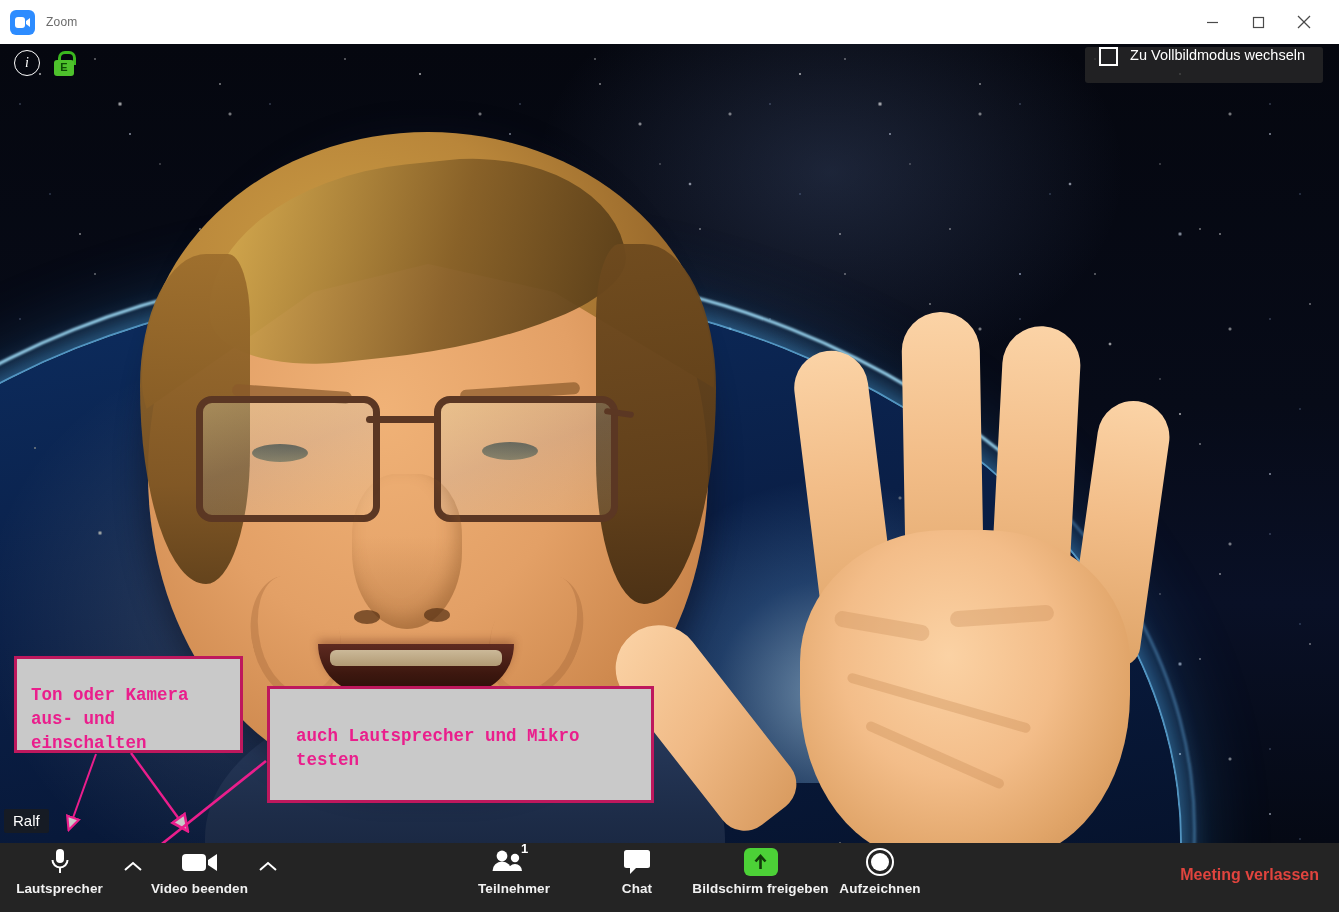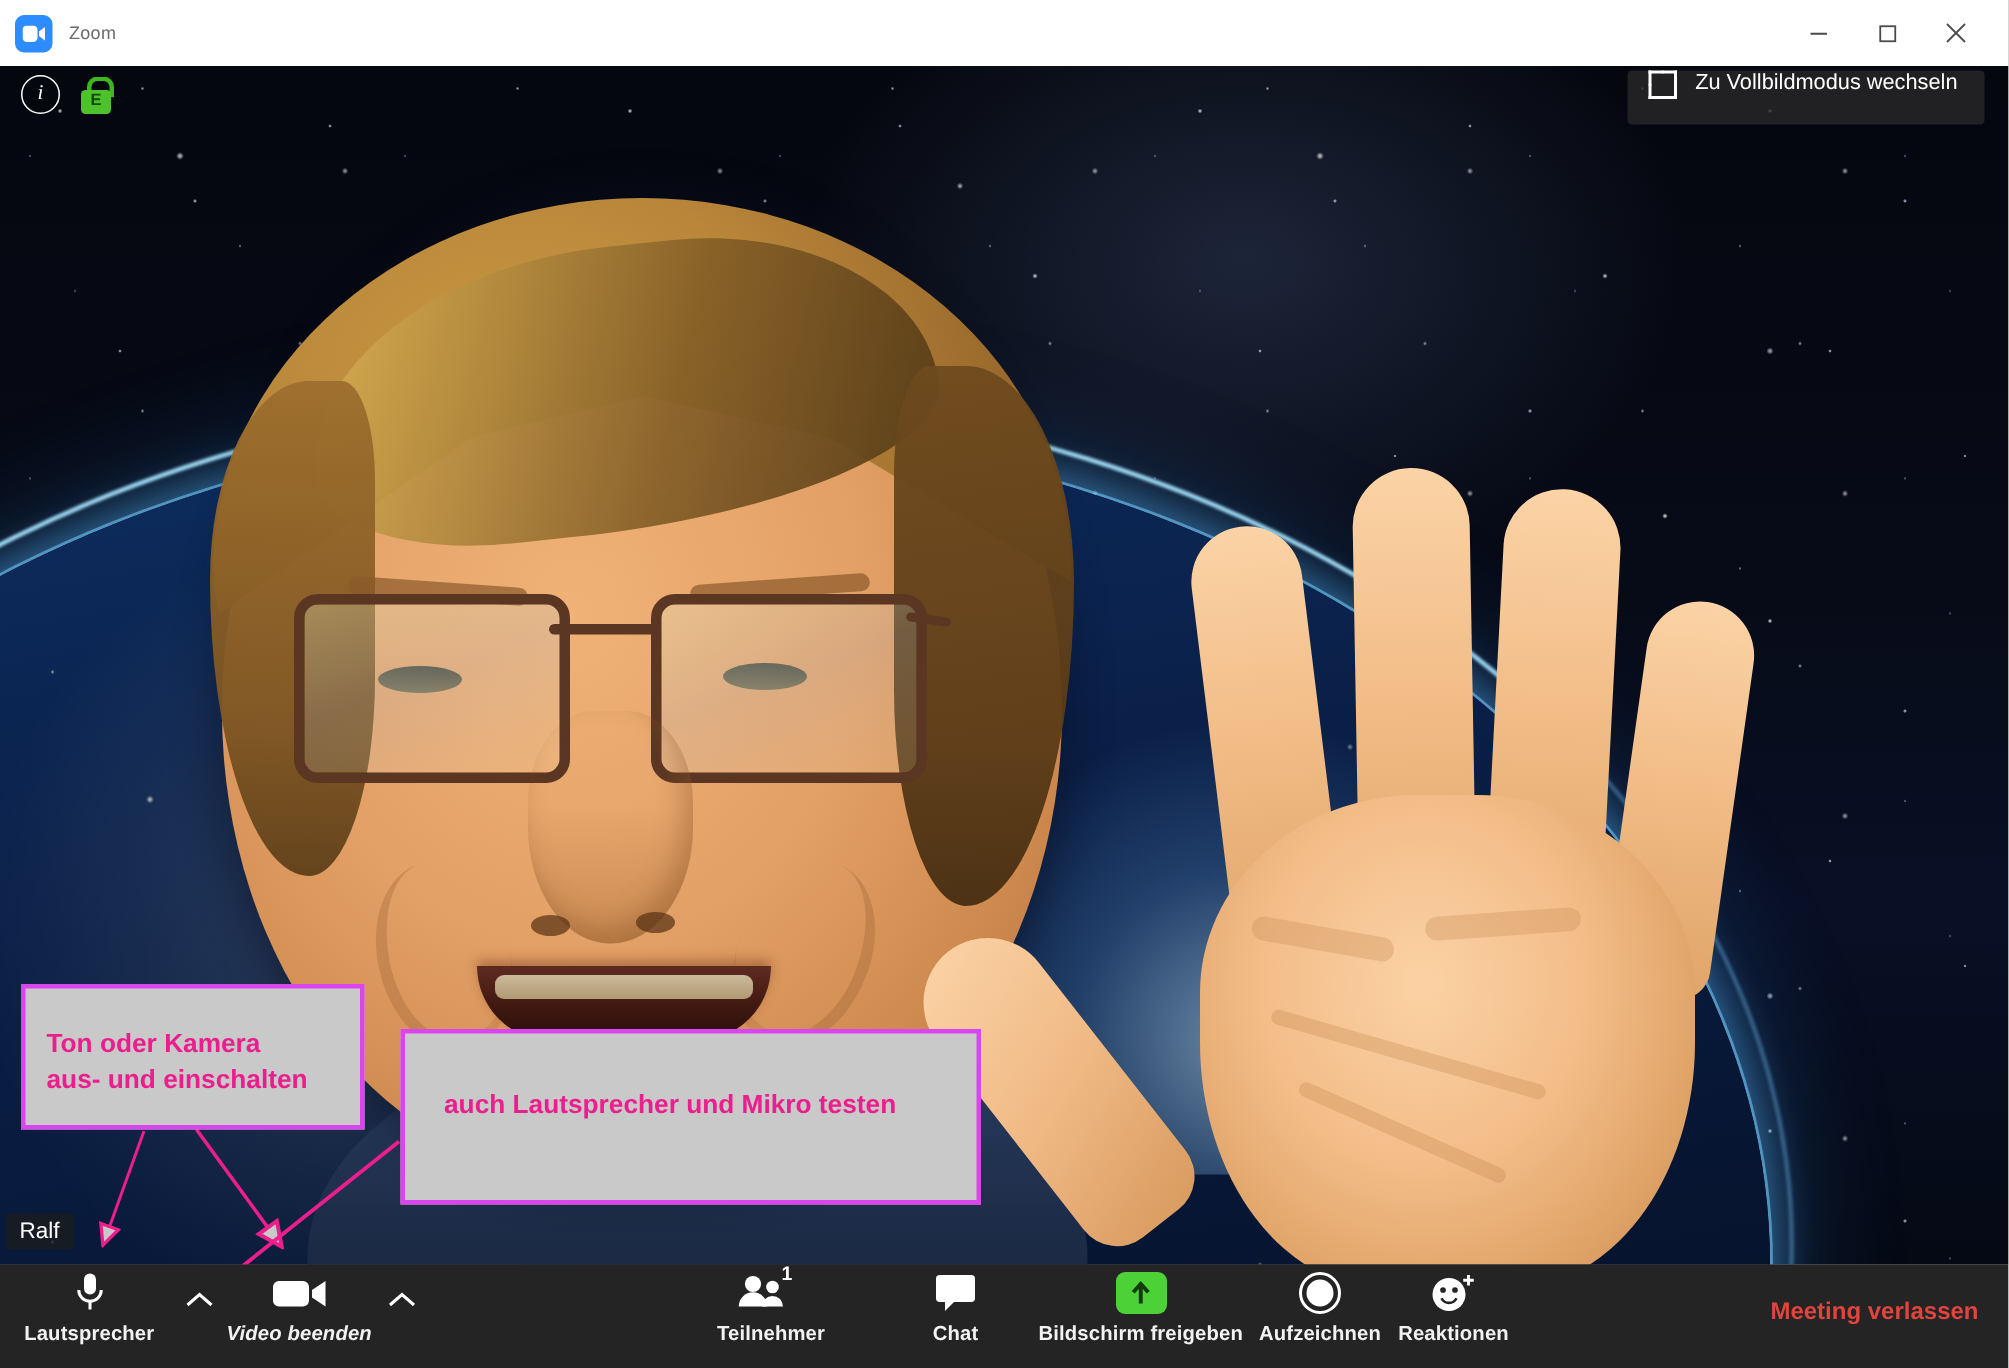--- a/index.html
+++ b/index.html
@@ -371,26 +371,27 @@
     padding: 3px 9px 4px;
     background: rgba(28,28,28,.72);
     color: #ffffff; font-size: 15px; border-radius: 2px;
   }
 
   
   .annots { position:absolute; left:0; top:0; width:1339px; height:912px; pointer-events:none; }
   .callout {
     position: absolute;
     background: #c9c9c9;
-    border: 3px solid #d946ef;
+    border: 3px solid #be185d;
     color: #ea1e8c;
     font-weight: bold;
     line-height: 1.38;
     box-sizing: border-box;
     pointer-events: auto;
+    font-family: Liberation Mono, monospace;
   }
   .callout span { display:block; }
   #callout-audio-video {
     left: 14px; top: 656px;
     width: 229px; height: 97px;
     padding: 24px 0 0 14px;
     font-size: 17.5px;
   }
   #callout-triangle-test {
     left: 267px; top: 686px;
@@ -583,21 +584,21 @@
         </svg>
       </div>
       <div class="tb-label">Lautsprecher</div>
     </div>
     <div class="chev" style="left:122px;">
       <svg width="18" height="11" viewBox="0 0 18 11">
           <polyline points="1,9 9,2 17,9" fill="none" stroke="#fff" stroke-width="2"></polyline>
         </svg>
     </div>
 
-    <div class="tb-item" style="left:148px; width:103px;font-style:italic;">
+    <div class="tb-item" style="left:148px; width:103px;">
       <div class="tb-ico">
         <svg width="36" height="24" viewBox="0 0 36 24">
           <rect x="0" y="4" width="24" height="17" rx="4" fill="#fff"></rect>
           <path d="M26 10 L35 4 L35 21 L26 15 Z" fill="#fff"></path>
         </svg>
       </div>
       <div class="tb-label">Video beenden</div>
     </div>
     <div class="chev" style="left:257px;">
       <svg width="18" height="11" viewBox="0 0 18 11">
@@ -643,30 +644,17 @@
     <div class="tb-item" style="left:836px; width:88px;">
       <div class="tb-ico">
         <svg width="30" height="30" viewBox="0 0 30 30">
           <circle cx="15" cy="15" r="13" fill="none" stroke="#fff" stroke-width="2"></circle>
           <circle cx="15" cy="15" r="9" fill="#fff"></circle>
         </svg>
       </div>
       <div class="tb-label">Aufzeichnen</div>
     </div>
 
-    <div class="tb-item" style="left:925px; width:88px;">
-      <div class="tb-ico">
-        <svg width="32" height="28" viewBox="0 0 32 28">
-          <circle cx="13" cy="15" r="11" fill="#fff"></circle>
-          <circle cx="9" cy="12" r="1.9" fill="#242424"></circle>
-          <circle cx="17" cy="12" r="1.9" fill="#242424"></circle>
-          <path d="M8 17.5 a5.6 5.6 0 0 0 10 0" fill="none" stroke="#242424" stroke-width="1.8"></path>
-          <line x1="26" y1="2" x2="26" y2="9" stroke="#fff" stroke-width="1.9"></line>
-          <line x1="22.5" y1="5.5" x2="29.5" y2="5.5" stroke="#fff" stroke-width="1.9"></line>
-        </svg>
-      </div>
-      <div class="tb-label">Reaktionen</div>
-    </div>
 
     <button class="leave-btn">Meeting verlassen</button>
   </div>
 
 </div>
 
 </body></html>

